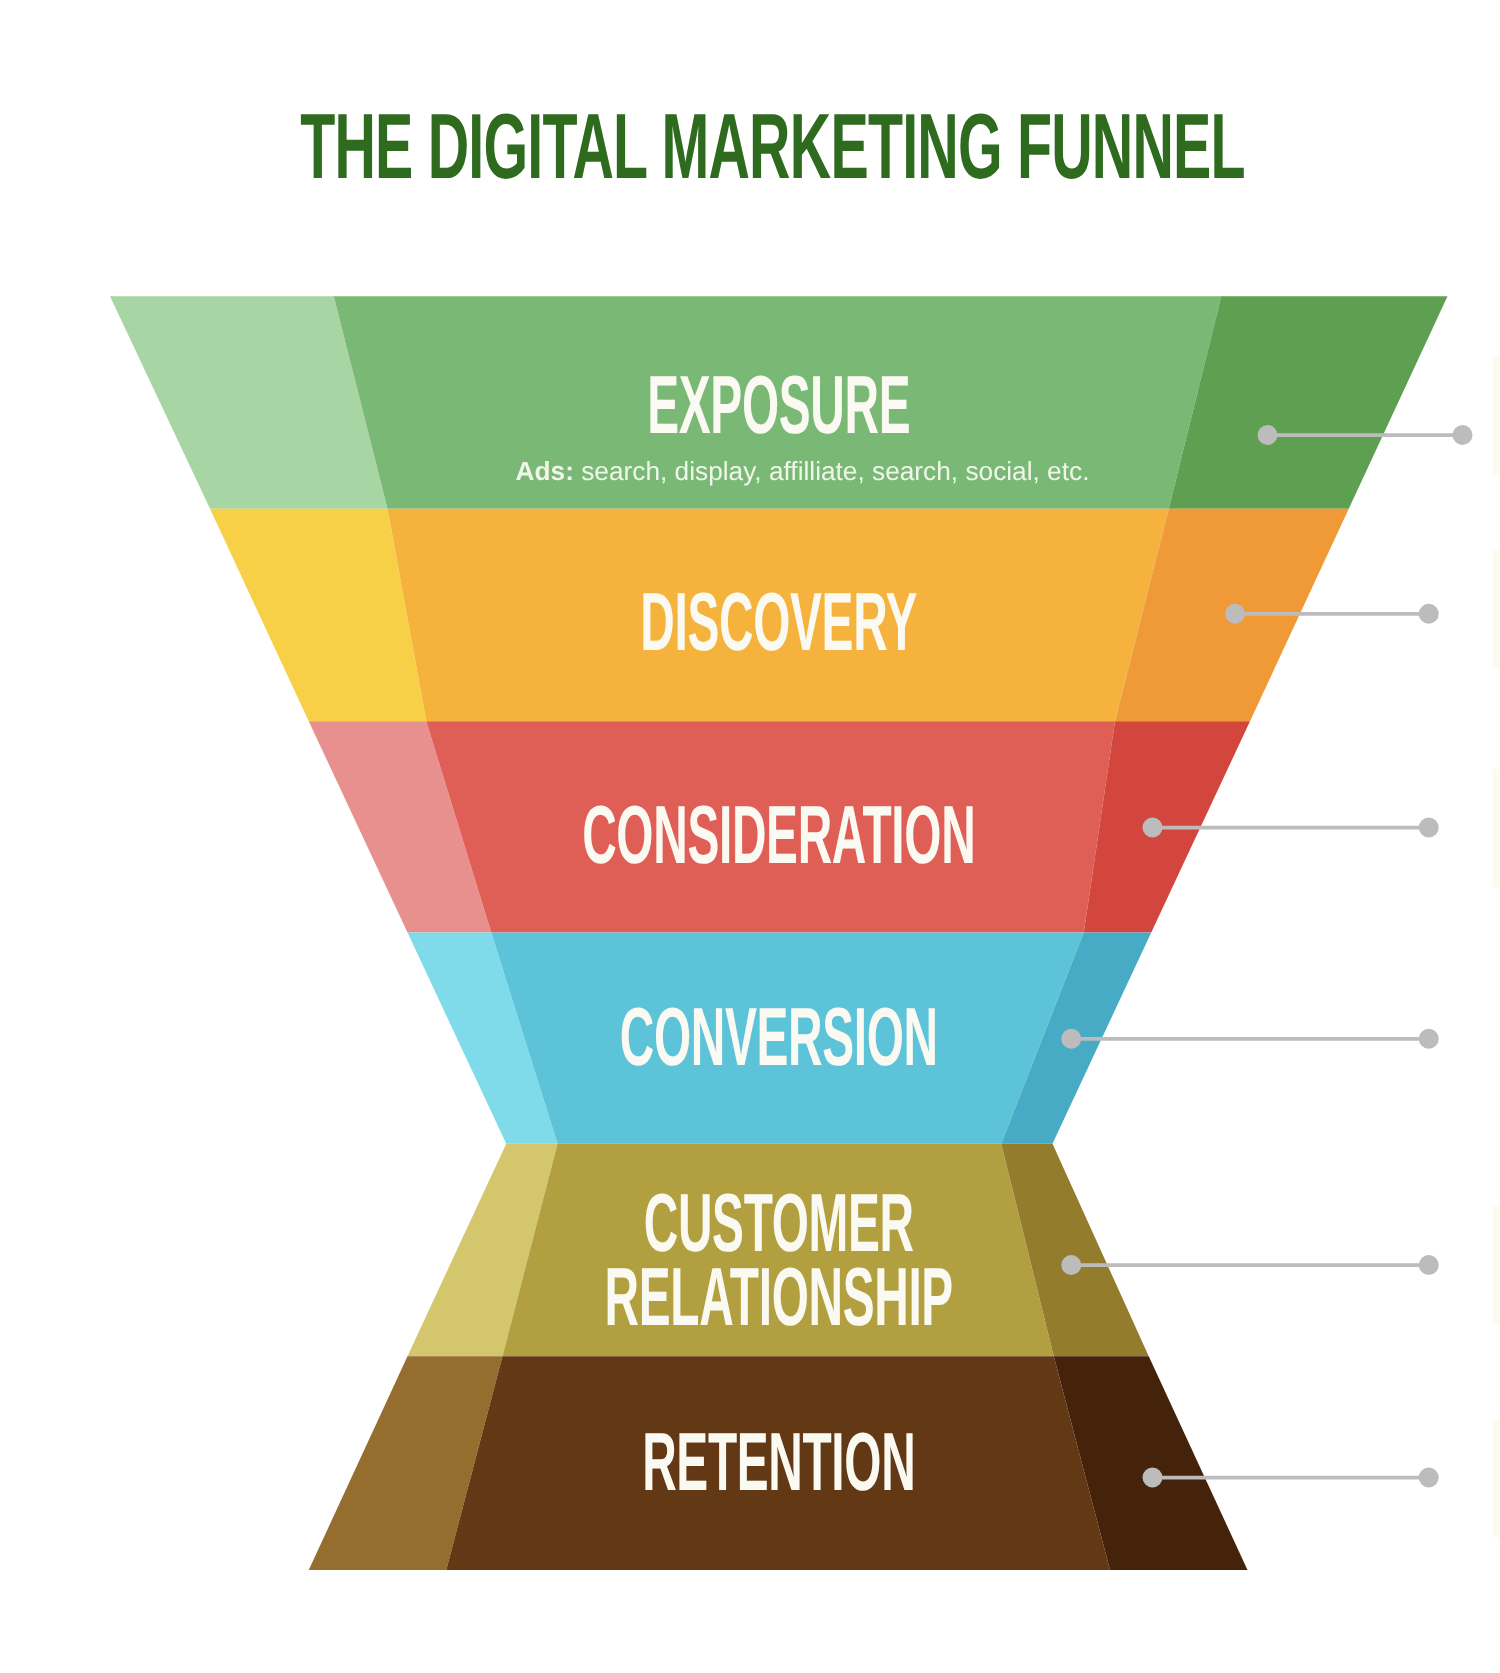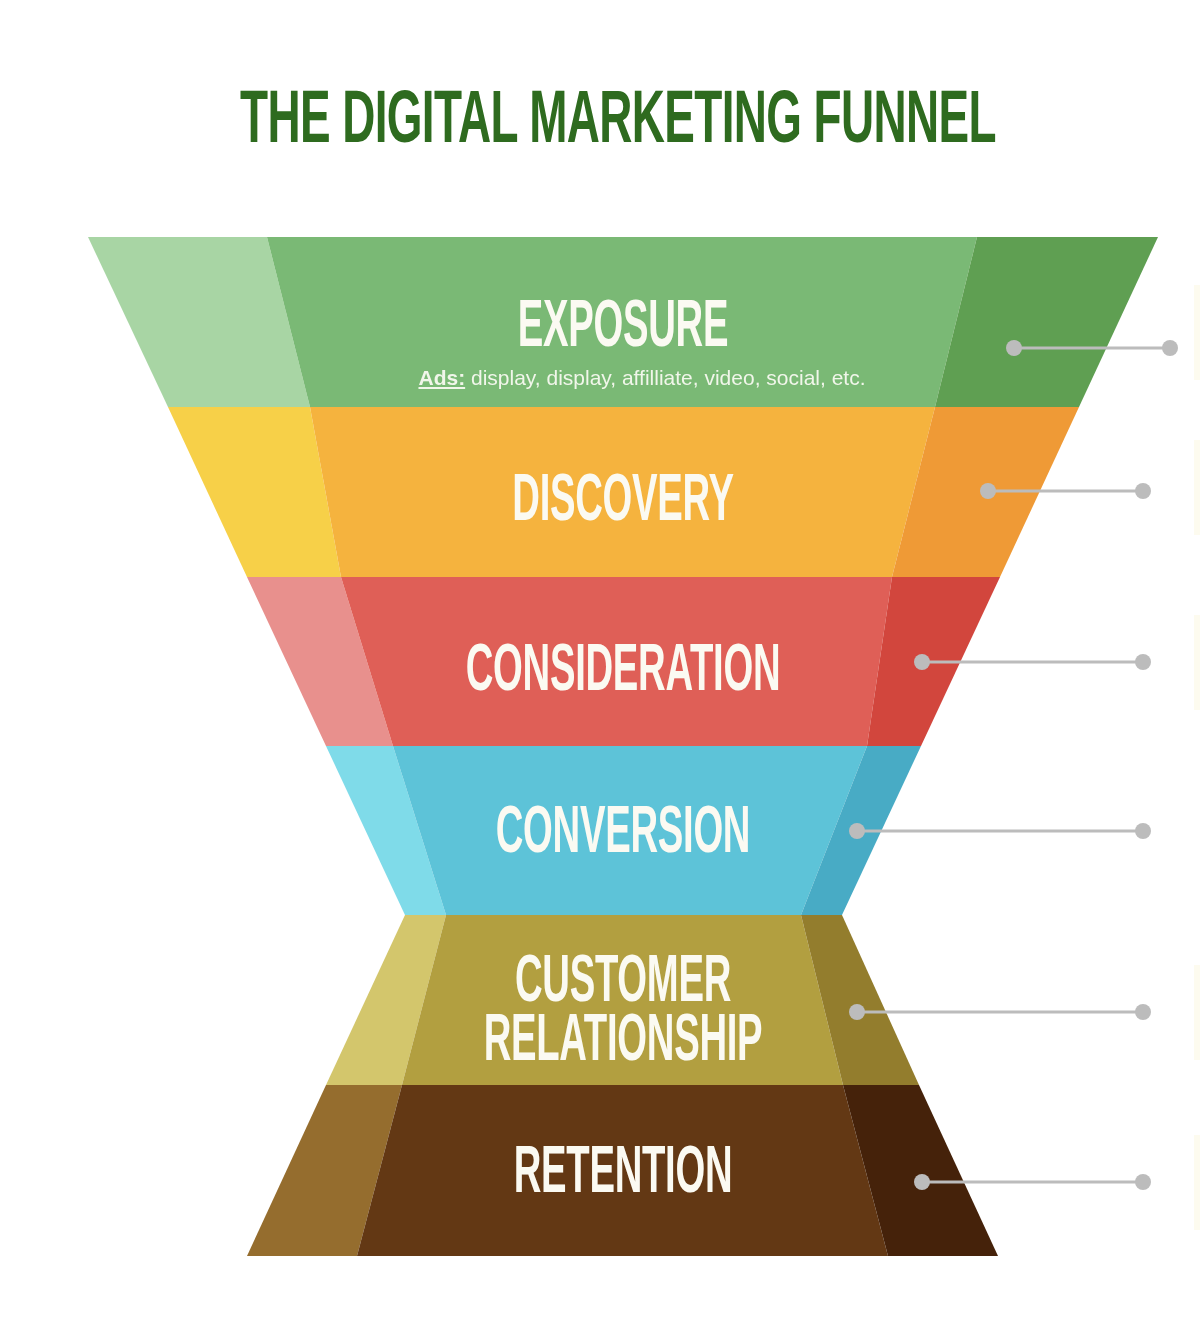--- a/index.html
+++ b/index.html
@@ -14,21 +14,21 @@
   svg.funnel { position: absolute; left: 0; top: 0; }
   .stage-label {
     position: absolute; left: 0; width: 1246px; text-align: center; color: #fbfaf2;
     font-family: "Liberation Sans", sans-serif; font-weight: bold; font-size: 66px;
     transform: scaleX(0.58); transform-origin: 623px 0; line-height: 62px; letter-spacing: -0.5px;
   }
   .stage-sub {
     position: absolute; left: 0; width: 1284px; text-align: center; color: #f1f6ea;
     font-family: "Liberation Sans", sans-serif; font-size: 21px; line-height: 24px;
   }
-  .stage-sub b { font-weight: bold; text-decoration: underline; }
+  .stage-sub b { font-weight: bold; }
   .hint { position: absolute; right: 0; width: 6px; background: #fdfbef; }
 </style>
 </head>
 <body>
 
 <div class="title">THE DIGITAL MARKETING FUNNEL</div>
 
 <svg class="funnel" width="1200" height="1338" viewBox="0 0 1200 1338">
 
   <g>
@@ -100,20 +100,20 @@
 </svg>
 
 <div class="hint" style="top:285px;height:95px;"></div>
 <div class="hint" style="top:440px;height:95px;"></div>
 <div class="hint" style="top:615px;height:95px;"></div>
 <div class="hint" style="top:965px;height:95px;"></div>
 <div class="hint" style="top:1135px;height:95px;"></div>
 
 <div class="stage-label" style="top:292px;">EXPOSURE</div>
 <div class="stage-sub" style="top:366px;">
-  <b>Ads:</b><span> display, display, affilliate, video, social, etc.</span>
+  <b>Ads:</b><span> search, display, affilliate, search, social, etc.</span>
 </div>
 <div class="stage-label" style="top:466px;">DISCOVERY</div>
 <div class="stage-label" style="top:636px;">CONSIDERATION</div>
 <div class="stage-label" style="top:798px;">CONVERSION</div>
 <div class="stage-label" style="top:947px;">CUSTOMER</div>
 <div class="stage-label" style="top:1006px;">RELATIONSHIP</div>
 <div class="stage-label" style="top:1138px;">RETENTION</div>
 
 </body></html>

